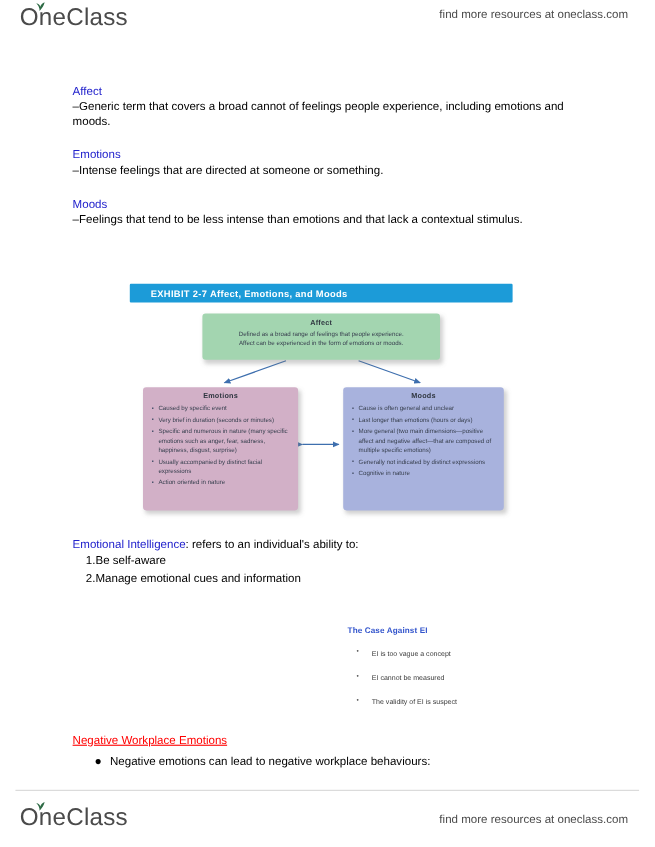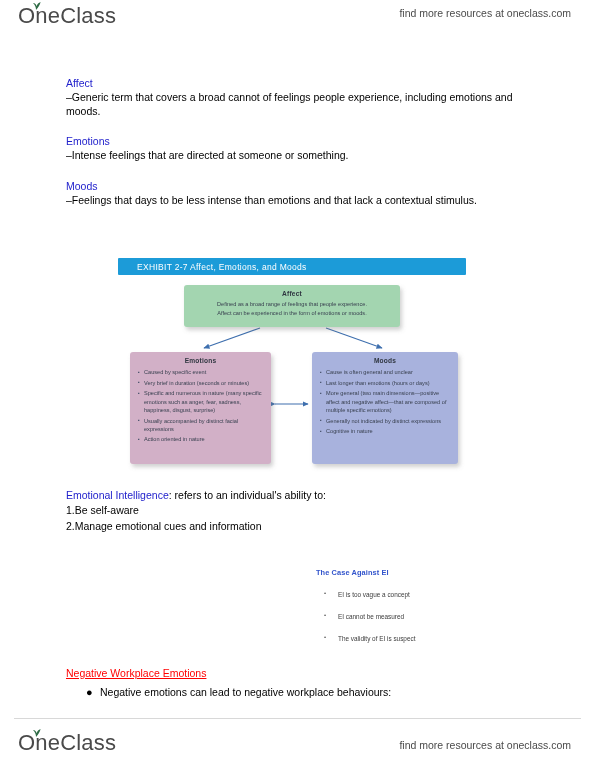--- a/index.html
+++ b/index.html
@@ -102,21 +102,21 @@
   .dash-para {
     color: #000000;
     font-size: 10.5px;
     line-height: 13.5px;
   }
   .sp-6 { height: 6px; }
   .sp-16 { height: 16px; }
 
   .ei-line { font-size: 10.5px; line-height: 15px; color: #000; }
   .ei-lead { color: #2222cc; margin-top: 12px; }
-  .num-item { font-size: 10.5px; line-height: 15.5px; color: #000; }
+  .num-item { font-size: 10.5px; line-height: 15.5px; color: #000; margin-left: 12px; }
 
   .neg-bullet-row {
     display: flex;
     align-items: flex-start;
     font-size: 10.5px;
     line-height: 15px;
     color: #000;
     margin-left: 20px;
     margin-top: 4px;
   }
@@ -142,21 +142,21 @@
     height: 17px;
     background: #1c9bd8;
     border-radius: 1px;
   }
   .exhibit-title-text {
     position: absolute;
     left: 19px;
     top: 3.5px;
     color: #ffffff;
     font-size: 8.5px;
-    font-weight: normal;
+    font-weight: bold;
     letter-spacing: 0.3px;
     white-space: nowrap;
   }
 
   .dia-box {
     position: absolute;
     border-radius: 3px;
     box-shadow: 2px 3px 4px rgba(120,120,120,0.35);
   }
   .box-affect {
@@ -283,21 +283,21 @@
   <div class="sp-6"></div>
   <div class="h-blue">Affect</div>
   <div class="dash-para">–Generic term that covers a broad cannot of feelings people experience, including emotions and moods.</div>
 
   <div class="sp-16"></div>
   <div class="h-blue">Emotions</div>
   <div class="dash-para">–Intense feelings that are directed at someone or something.</div>
 
   <div class="sp-16"></div>
   <div class="h-blue">Moods</div>
-  <div class="dash-para">–Feelings that days to be less intense than emotions and that lack a contextual stimulus.</div>
+  <div class="dash-para">–Feelings that tend to be less intense than emotions and that lack a contextual stimulus.</div>
 </div>
 
 <div class="exhibit">
 
   <div class="exhibit-title-bar"></div>
   <div class="exhibit-title-text">EXHIBIT 2-7   Affect, Emotions, and Moods</div>
 
   <svg class="arrow-svg" viewBox="0 0 348 218">
     <defs>
       <marker id="ah" markerWidth="6" markerHeight="6" refX="5" refY="3" orient="auto">

